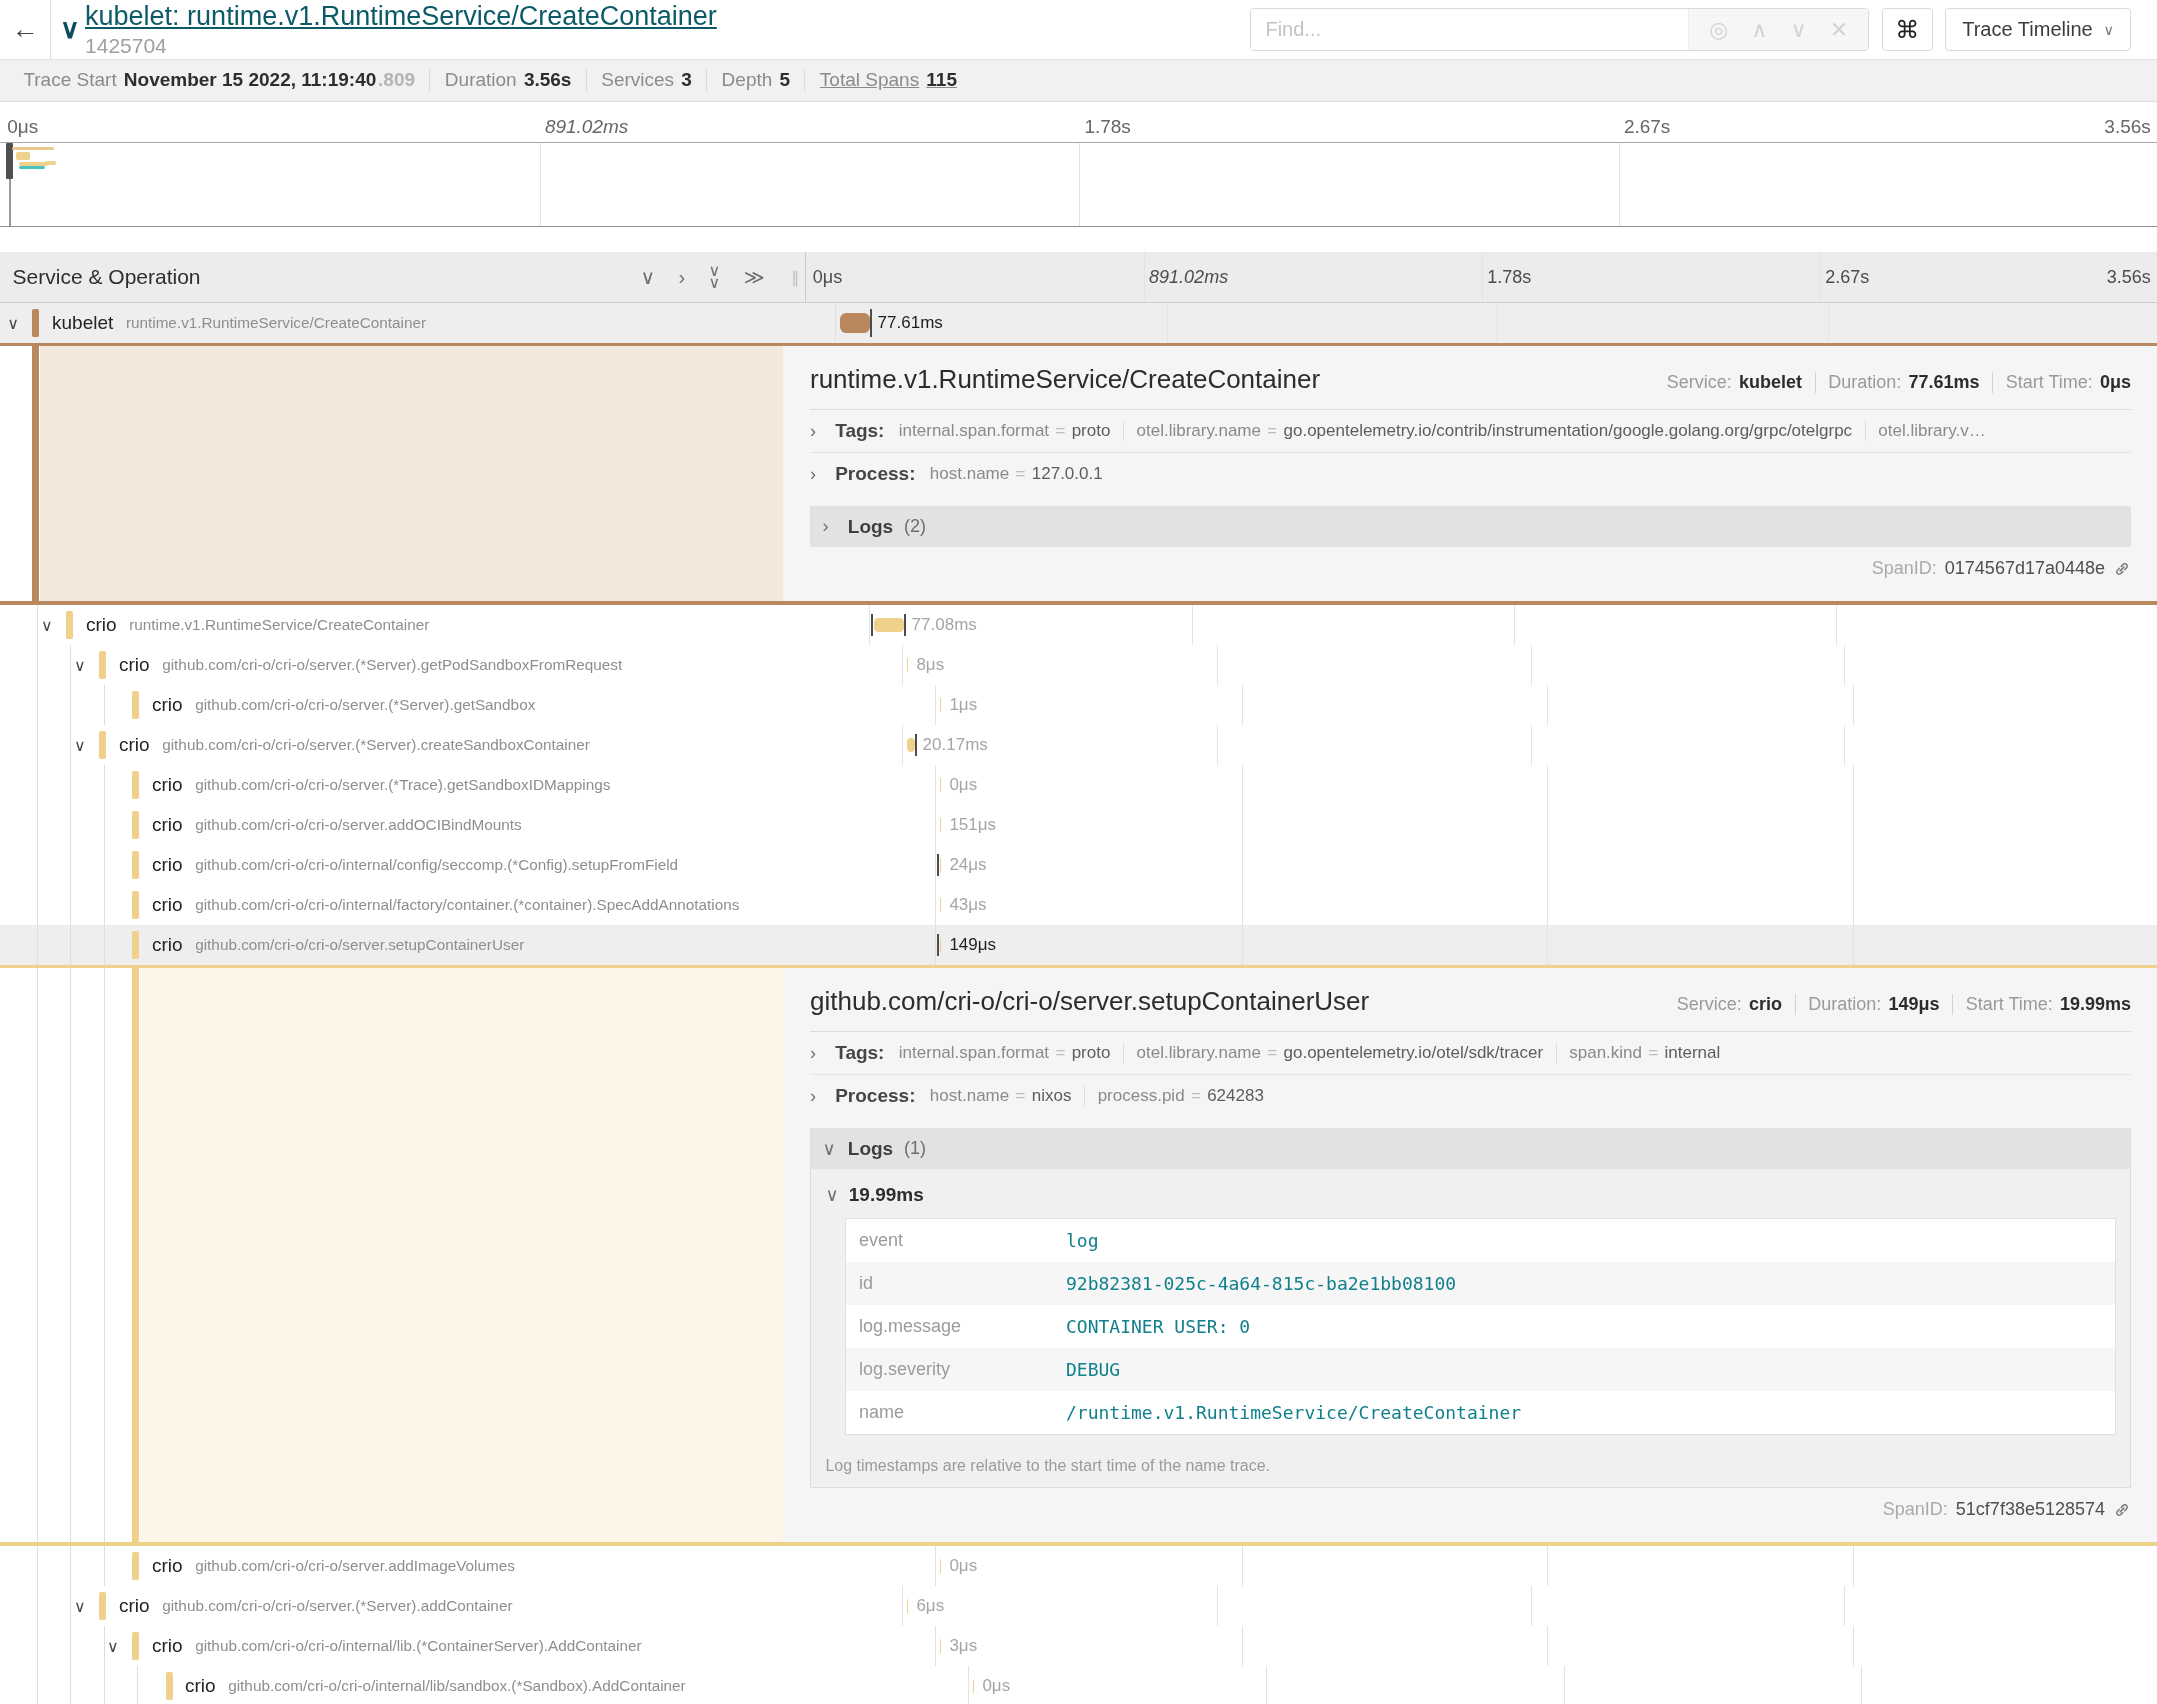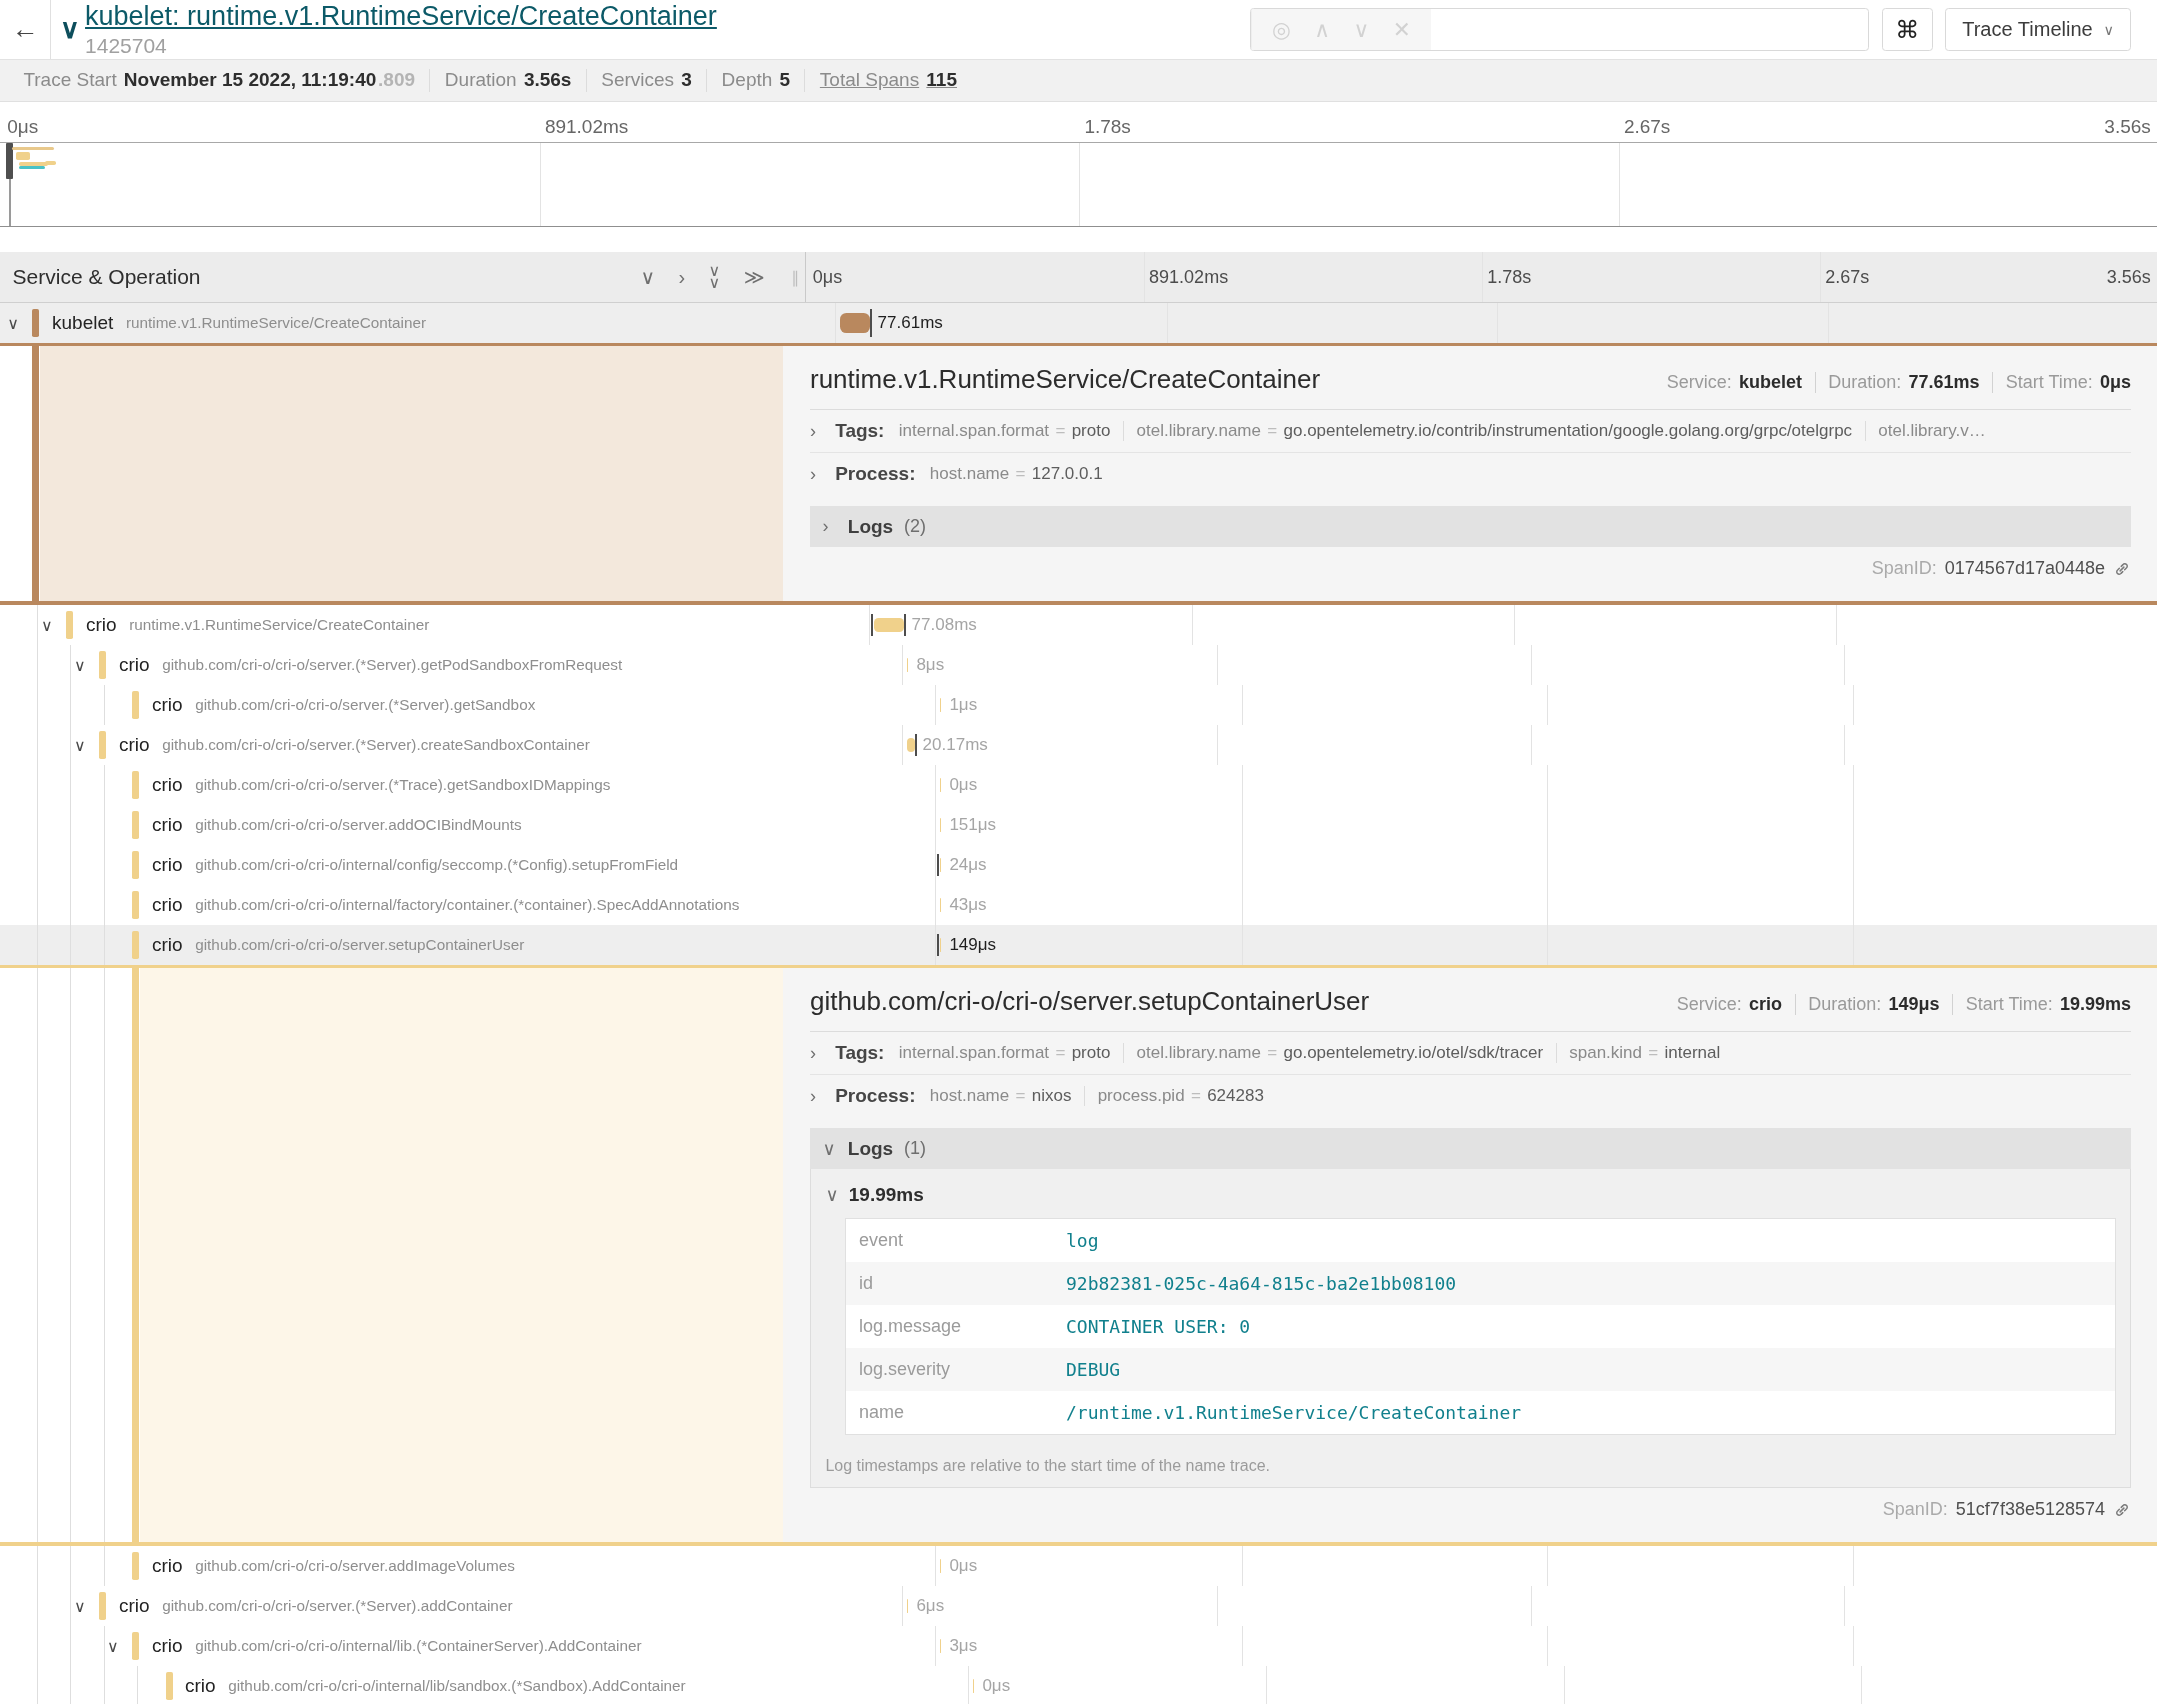--- a/index.html
+++ b/index.html
@@ -27,21 +27,21 @@
   
   .summary-bar{height:41px;background:#f1f1f1;border-bottom:0.9px solid #e0e0e0;display:flex;align-items:center;padding-left:9px;font-size:19px;color:#8b8b8b;}
   .summary-item{display:flex;align-items:center;gap:7.2px;padding:0 14.4px;border-right:0.9px solid #dcdcdc;height:23.4px;}
   .summary-item:last-child{border-right:none;text-decoration:underline;}
   .summary-item b{color:#2e2e2e;}
   .summary-item .frac{color:#b4b4b4;font-weight:bold;}
   
   .minimap{position:relative;}
   .mm-labels{position:relative;height:40px;font-size:19px;color:#666;}
   .tk{position:absolute;bottom:3.6px;white-space:nowrap;}
-  .tk0{left:7.2px;} .tk1{left:25%;margin-left:5.4px;} .tk2{left:50%;margin-left:5.4px;} .tk3{left:75%;margin-left:5.4px;} .tk4{right:7.2px;}
+  .tk0{left:7.2px;} .tk1{left:25%;margin-left:5.4px;font-style:italic;} .tk2{left:50%;margin-left:5.4px;} .tk3{left:75%;margin-left:5.4px;} .tk4{right:7.2px;}
   .mm-canvas{position:relative;height:83px;border-top:0.9px solid #a8a8a8;border-bottom:0.9px solid #8f8f8f;background:#fff;}
   .gl{position:absolute;top:0;bottom:0;width:0.9px;background:#e3e3e3;}
   .mm-handle-line{position:absolute;left:9px;top:0;bottom:0;width:1.8px;background:#9a9a9a;}
   .mm-handle{position:absolute;left:6.3px;top:0;height:36px;width:6.3px;background:#4f4f4f;border-radius:0.9px;cursor:ew-resize;}
   .mm-span{position:absolute;border-radius:1.8px;}
   
   .grid-header{margin-top:25px;height:50px;display:flex;background:#ececec;border-bottom:0.9px solid #cfcfcf;}
   .gh-left{width:783px;display:flex;align-items:center;padding:0 9px 0 12.6px;border-right:0.9px solid #c9c9c9;position:relative;}
   .gh-title{font-size:21px;color:#2e2e2e;}
   .gh-icons{margin-left:auto;display:flex;align-items:center;gap:23.4px;color:#6f6f6f;font-size:20px;padding-right:31px;}
@@ -110,20 +110,21 @@
 <div class="top-header">
   <div class="back-btn">←</div>
   <div class="hdr-divider"></div>
   <div class="trace-collapse">∨</div>
   <div class="title-block">
     <a class="trace-title">kubelet: runtime.v1.RuntimeService/CreateContainer</a>
     <span class="trace-id">1425704</span>
   </div>
   <div class="hdr-right">
     <div class="find-box">
+      <input class="find-input" placeholder="Find..." style="">
       <div class="find-icons">
         <span>◎</span>
         <span>∧</span>
         <span>∨</span>
         <span>✕</span>
       </div>
     </div>
     <div class="sq-btn">⌘</div>
     <div class="view-btn">
       <span>Trace Timeline</span>

